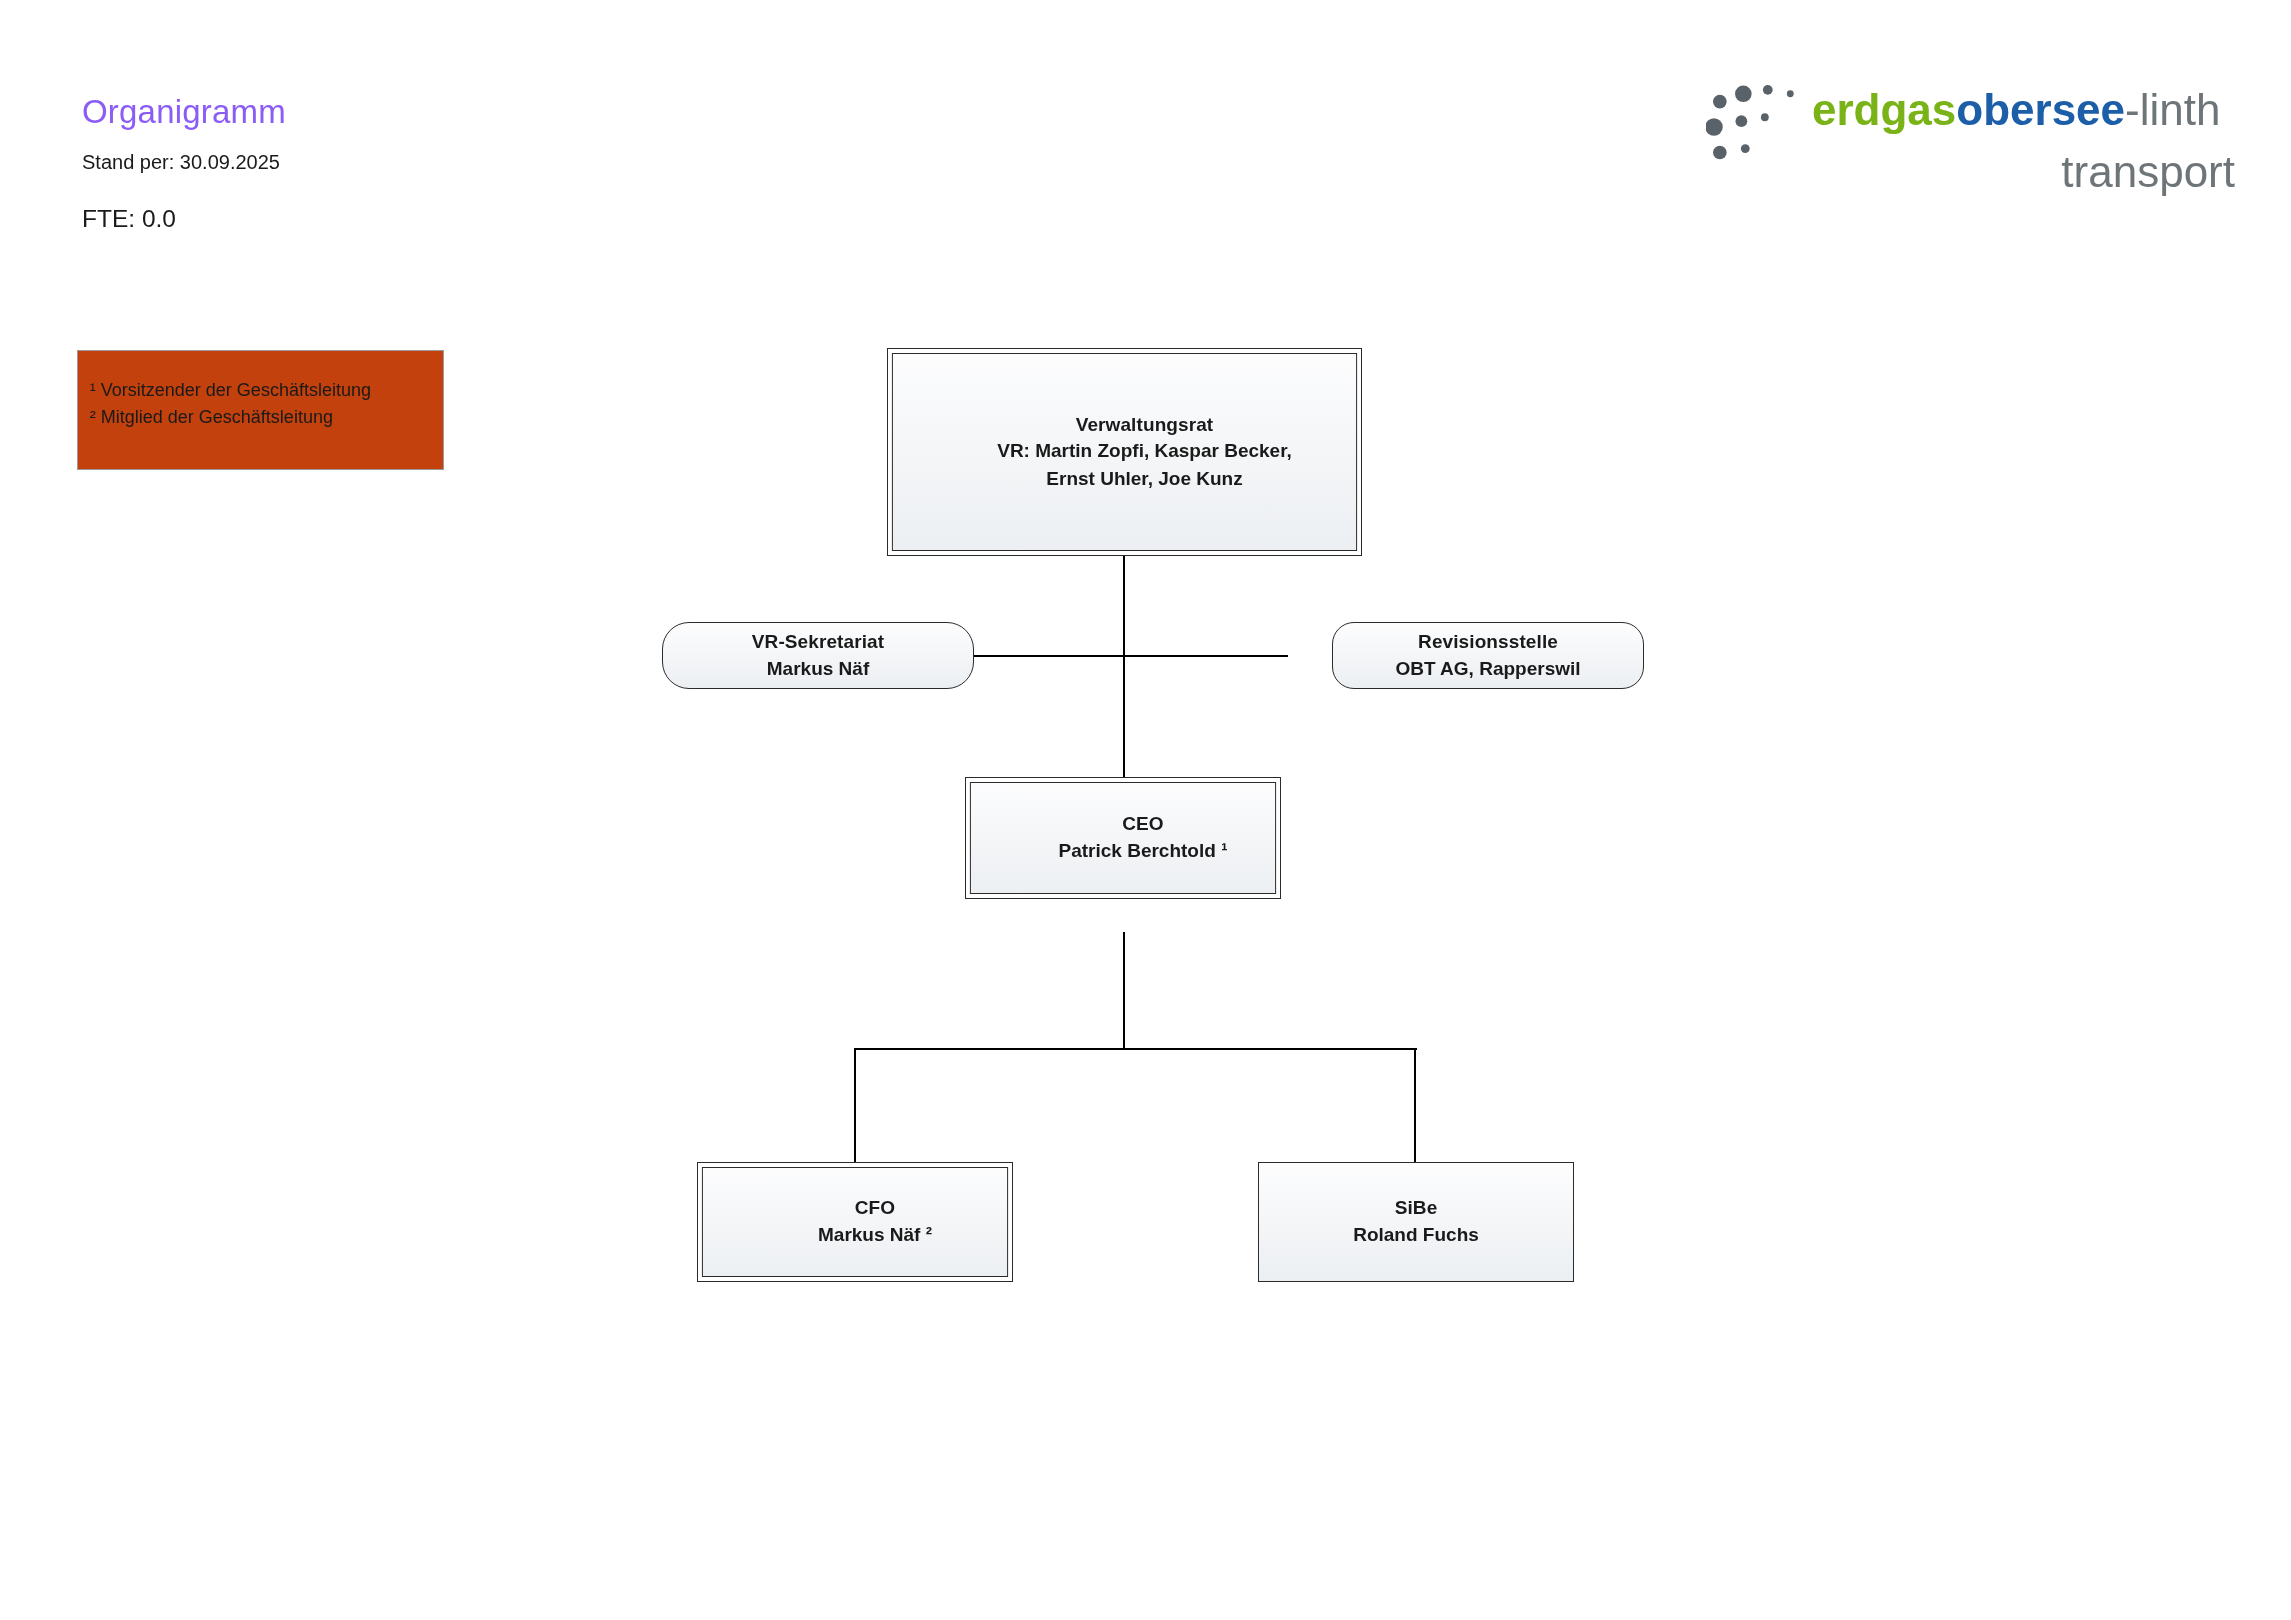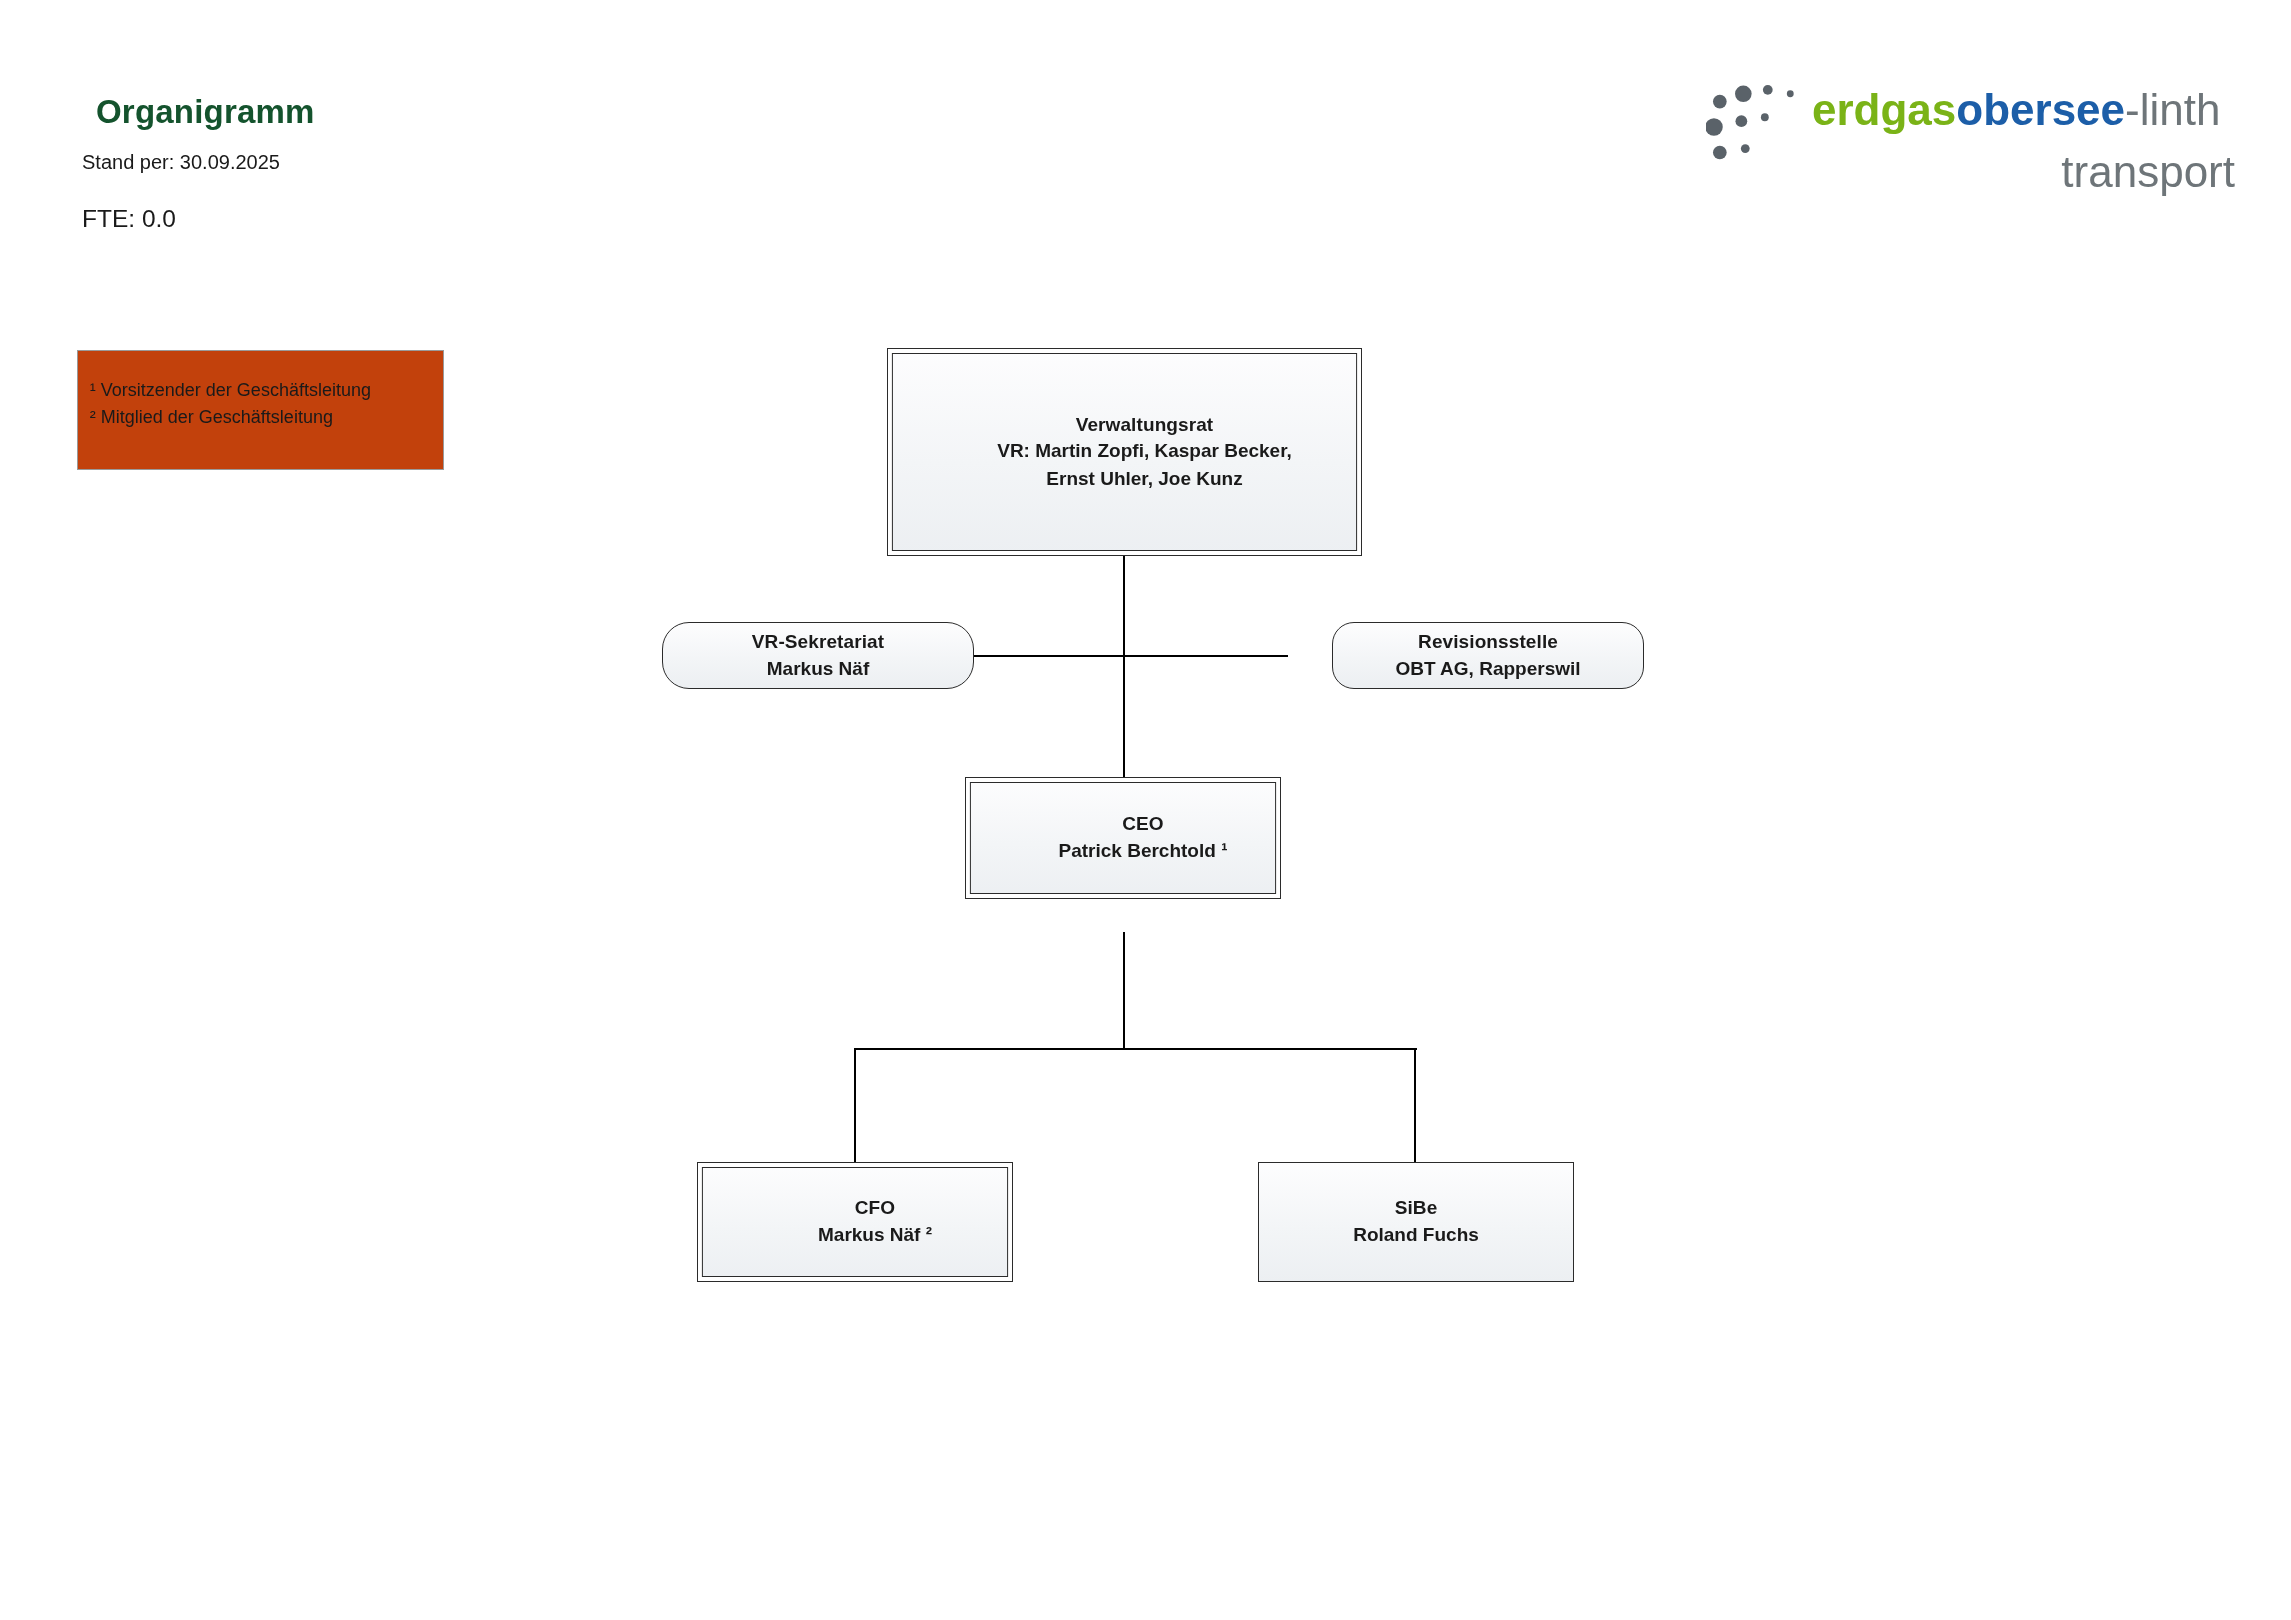--- a/index.html
+++ b/index.html
@@ -12,25 +12,25 @@
     height: 1620px;
     position: relative;
     font-family: "Liberation Sans", sans-serif;
     color: #1a1a1a;
     overflow: hidden;
   }
 
   
   #header-title {
     position: absolute;
-    left: 96px;
+    left: 82px;
     top: 93px;
     font-size: 33px;
-    font-weight: 700;
-    color: #14532d;
+    font-weight: 400;
+    color: #8b5cf6;
     letter-spacing: 0.2px;
   }
   #header-date {
     position: absolute;
     left: 82px;
     top: 151px;
     font-size: 20px;
     font-weight: 400;
   }
   #header-fte {

